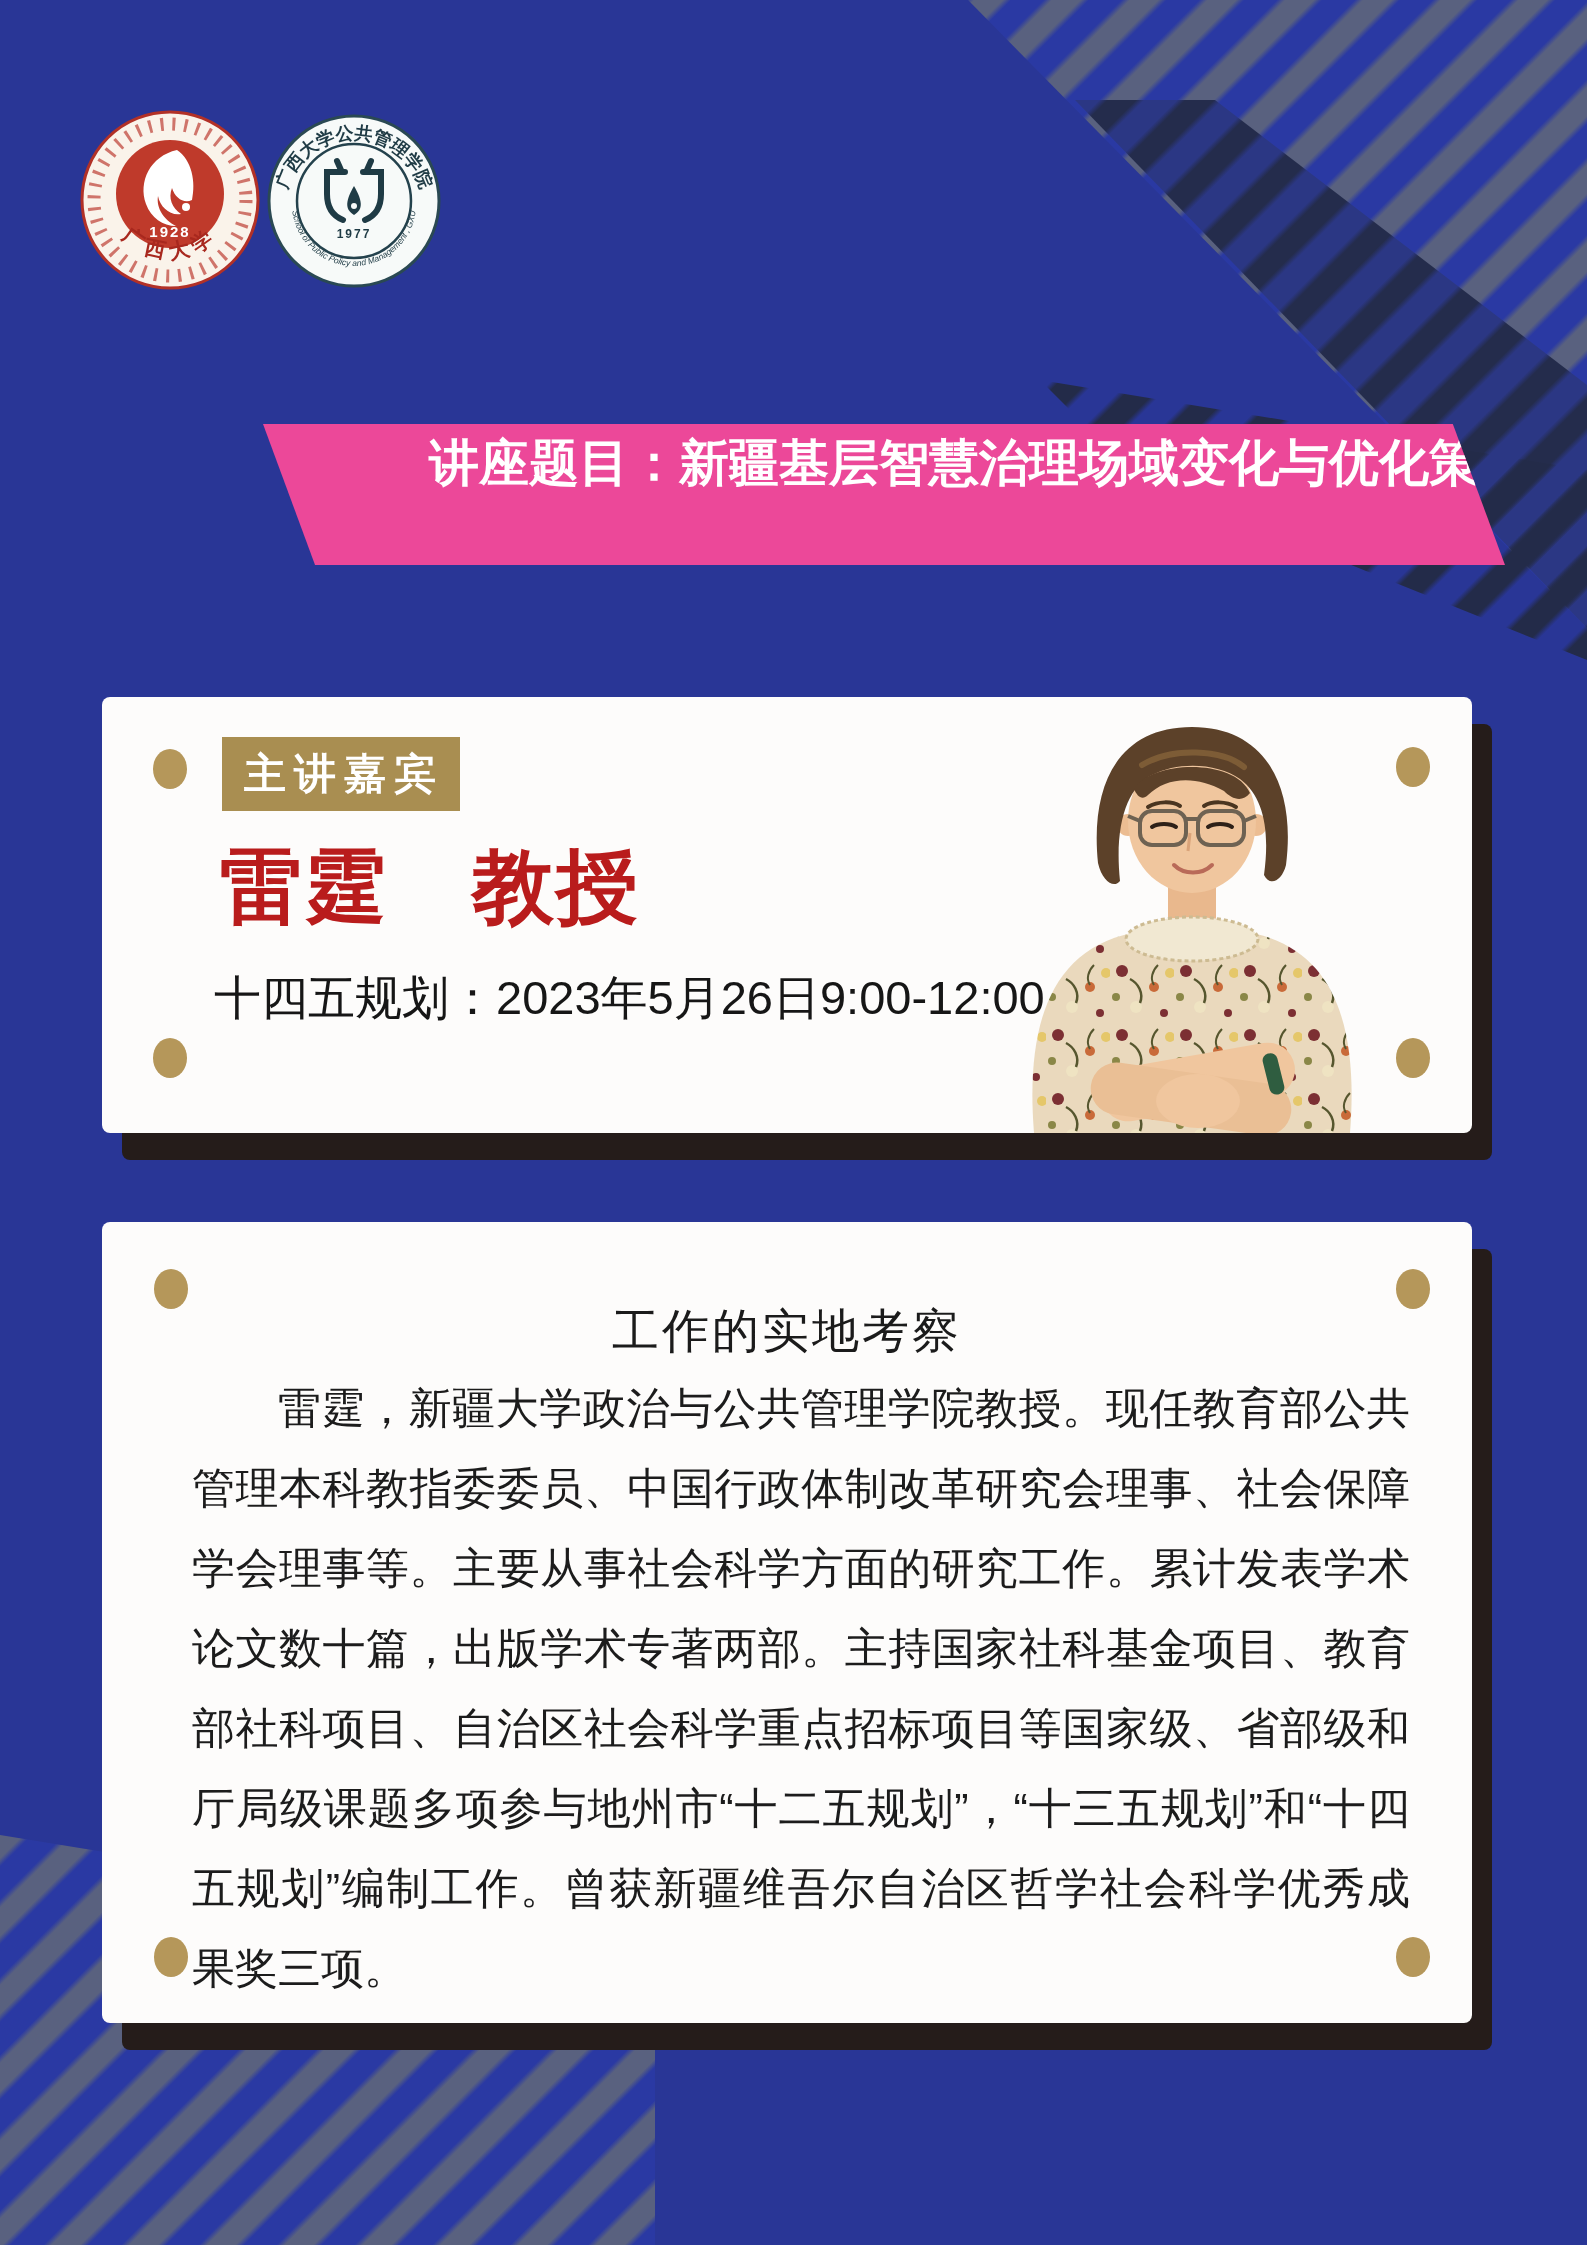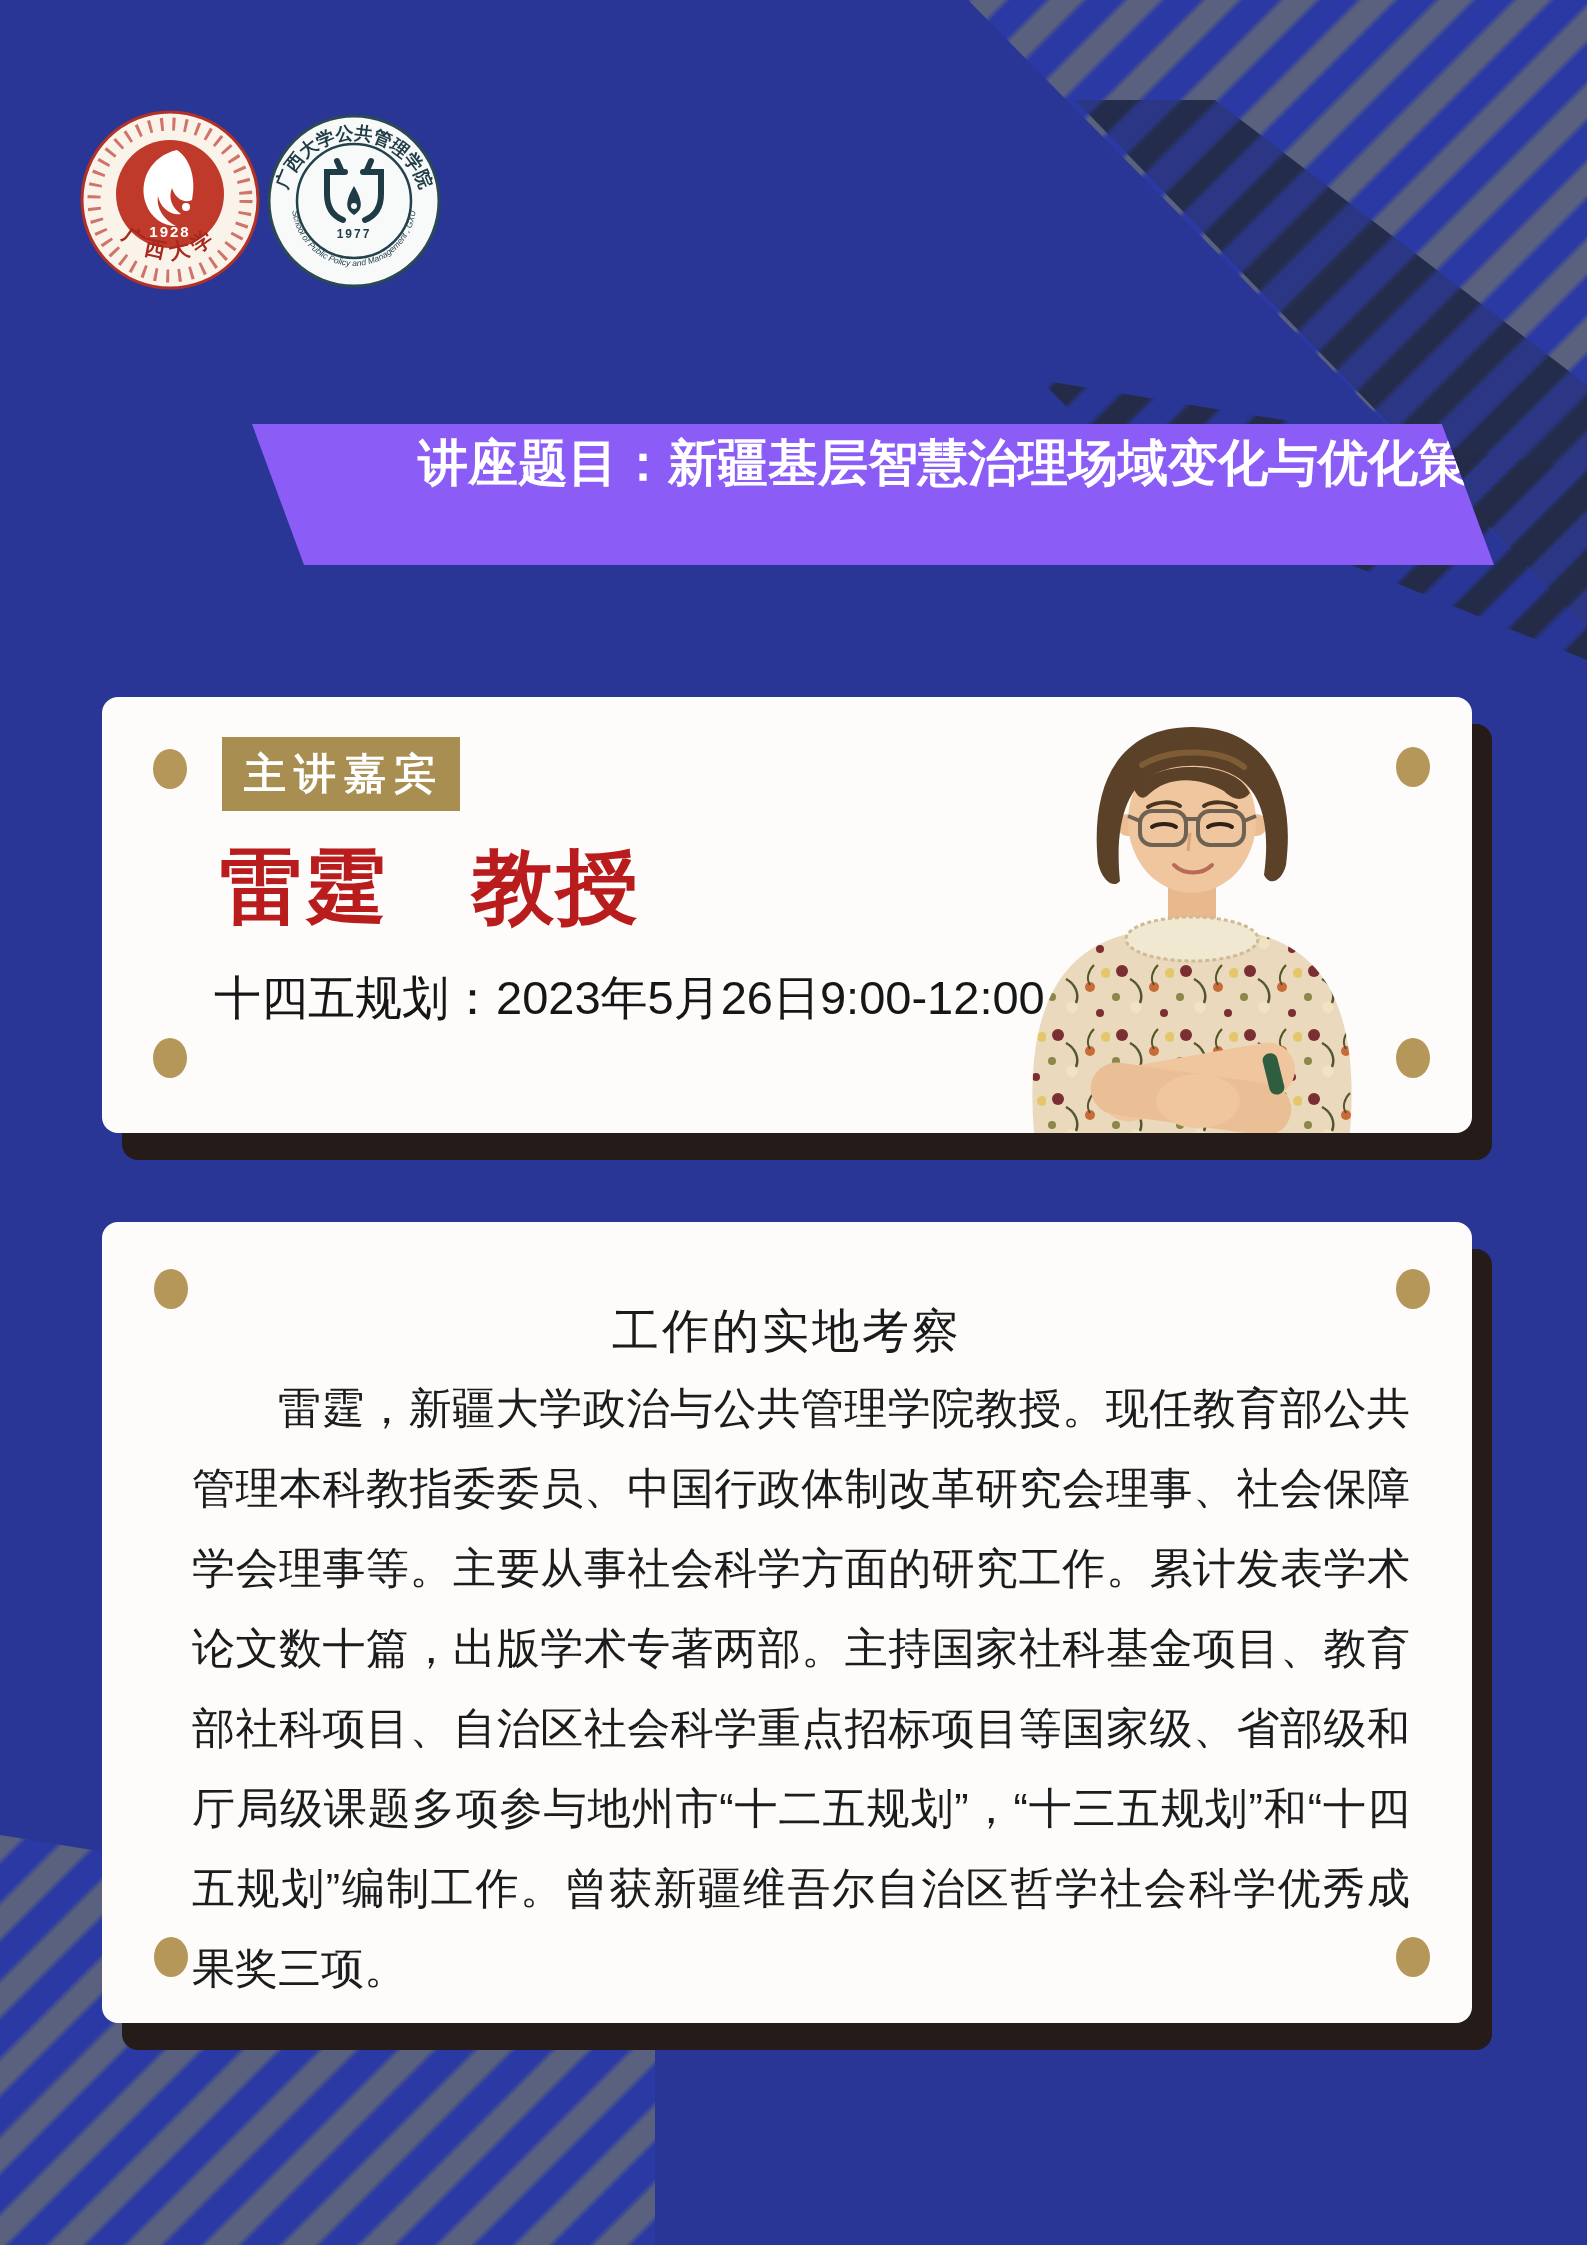--- a/index.html
+++ b/index.html
@@ -33,33 +33,33 @@
   .logo-1{left:80px;top:110px;text-decoration:underline;}
   .logo-2{left:267px;top:114px;}
   .main-title{
     position:absolute;left:492px;top:120px;
     font-size:148px;line-height:158px;font-weight:900;
     letter-spacing:2px;color:#ffffff;white-space:nowrap;
     text-shadow:-5px 7px 14px rgba(12,18,52,0.55);
   }
   
   .topic-banner{
-    position:absolute;left:252px;top:424px;width:1242px;height:141px;
-    background:#8b5cf6;
+    position:absolute;left:263px;top:424px;width:1242px;height:141px;
+    background:#ec4899;
     clip-path:polygon(0 0,95.8% 0,100% 100%,4.19% 100%);
   }
   .topic-banner .line{
     color:#ffffff;font-weight:700;font-size:50px;line-height:66px;
     padding-left:166px;white-space:nowrap;
   }
   .topic-banner .line:first-child{padding-top:6px;}
   
   .card{
     position:absolute;left:102px;width:1370px;background:#fdfcfb;
-    border-radius:16px;box-shadow:20px 27px 0 #251c1a;overflow:hidden;
+    border-radius:8px;box-shadow:20px 27px 0 #251c1a;overflow:hidden;
   }
   .card-speaker{top:697px;height:436px;}
   .card-bio{top:1222px;height:801px;}
   .gold-dot{
     position:absolute;width:34px;height:40px;border-radius:50%;
     background:#b5975a;
   }
   .badge{
     position:absolute;left:120px;top:40px;width:238px;height:74px;
     background:#a98e51;color:#ffffff;font-size:42px;font-weight:700;

